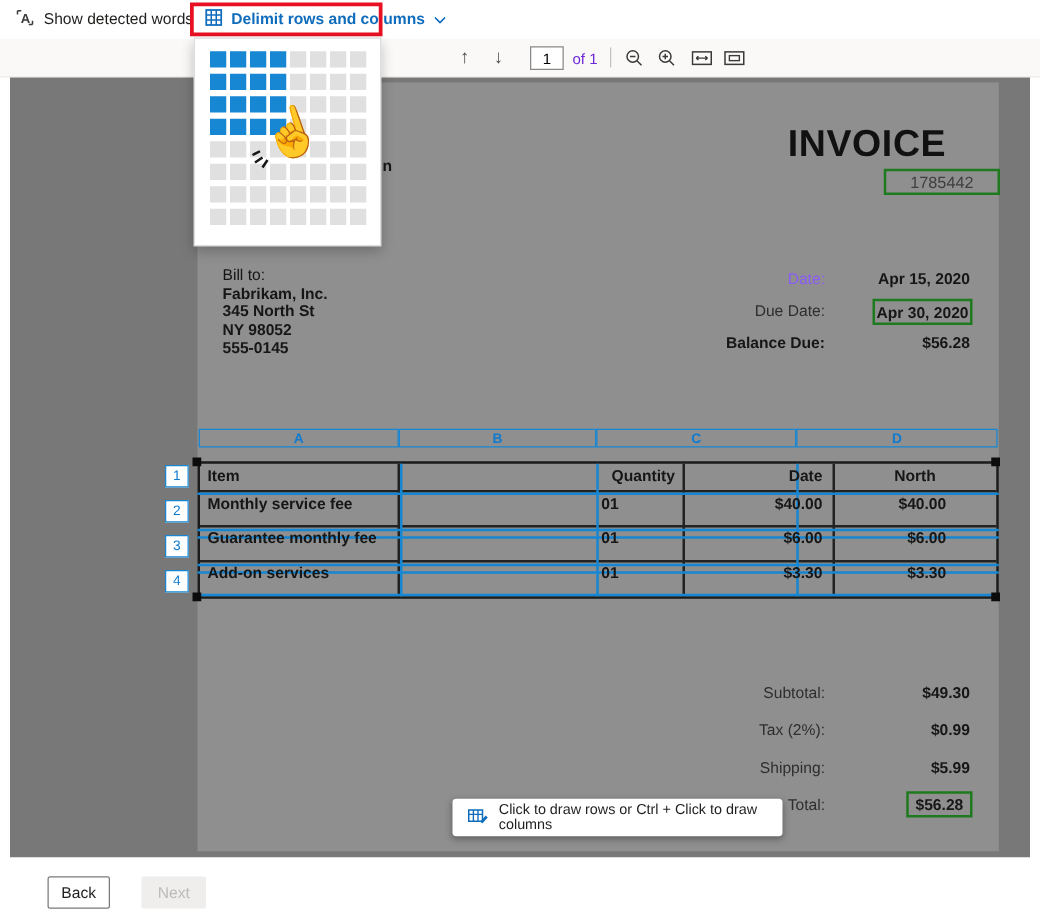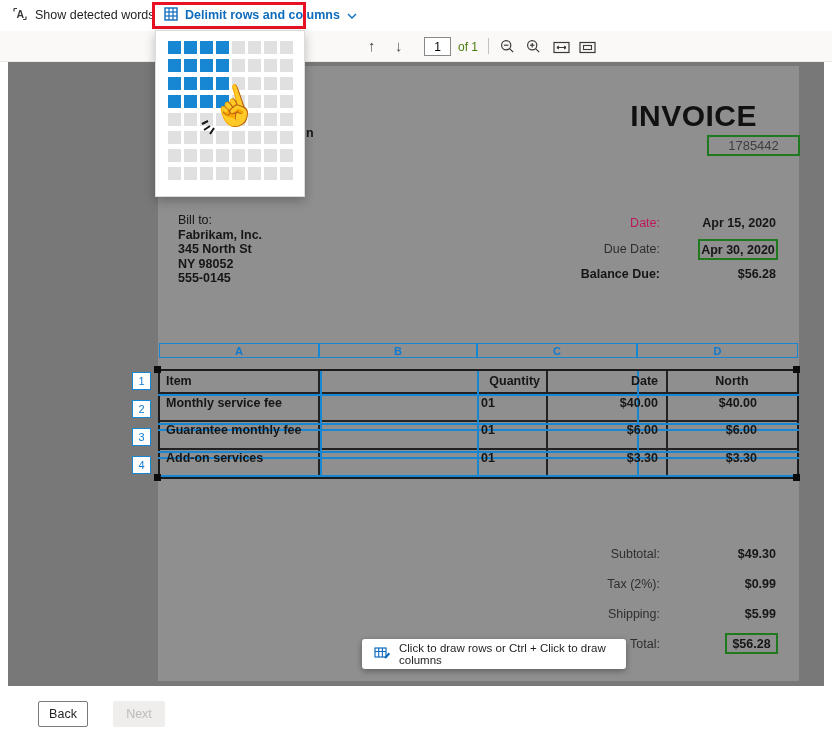--- a/index.html
+++ b/index.html
@@ -9,21 +9,21 @@
   
   .topbar{left:0;top:0;width:832px;height:31px;background:#fff;}
   .tb-item{display:flex;align-items:center;gap:7px;height:30px;font-size:12.5px;}
   .delimit-label{color:#0f6cbd;font-weight:600;}
   .red-box{border:3px solid #e81123;z-index:6;pointer-events:none;}
   
   .toolbar2{left:0;top:31px;width:832px;height:31px;background:#faf9f8;border-bottom:1px solid #edebe9;}
   .arrow{font-size:15px;color:#4f4d4b;line-height:1;}
   .page-input{width:27px;height:19px;border:1px solid #8a8886;background:#fff;text-align:center;
               font-size:12px;font-family:"Liberation Sans",sans-serif;padding:0;}
-  .of-label{font-size:12px;color:#4d7c0f;}
+  .of-label{font-size:12px;color:#6d28d9;}
   .vdiv{width:1px;height:16px;background:#c4c2c0;}
   
   .panel{left:155px;top:30px;width:150px;height:167px;background:#fff;z-index:10;
          border:1px solid #dcdcdc;box-shadow:0 4px 10px rgba(0,0,0,.25);}
   .size-grid{position:absolute;left:12px;top:10px;display:grid;gap:5px 3px;}
   .gcell{width:13px;height:13px;background:#e0e0e0;}
   .gcell.sel{background:#1787d4;}
   .hand{z-index:11;font-size:38px;color:#1b1b1b;transform:rotate(-18deg);line-height:1;}
   
   .canvas{left:8px;top:62px;width:816px;height:624px;background:#787878;}
@@ -135,21 +135,21 @@
 </div>
 
 <div class="a doc-text" style="left:178px;top:213px;line-height:14.5px;">
   <div>Bill to:</div>
   <div class="bold">Fabrikam, Inc.</div>
   <div class="bold">345 North St</div>
   <div class="bold">NY 98052</div>
   <div class="bold">555-0145</div>
 </div>
 
-<div class="a doc-text right" style="left:540px;top:216px;width:120px;color:#be185d;">Date:</div>
+<div class="a doc-text right" style="left:540px;top:216px;width:120px;color:#8b5cf6;">Date:</div>
 <div class="a doc-text right bold" style="left:650px;top:216px;width:126px;">Apr 15, 2020</div>
 
 <div class="a doc-text right" style="left:540px;top:242px;width:120px;color:#2e2e2e;">Due Date:</div>
 <div class="a green-box" style="left:698px;top:239px;width:80px;height:21px;">
   <span class="doc-text bold">Apr 30, 2020</span>
 </div>
 
 <div class="a doc-text right bold" style="left:540px;top:267px;width:120px;">Balance Due:</div>
 <div class="a doc-text right bold" style="left:650px;top:267px;width:126px;">$56.28</div>
 

